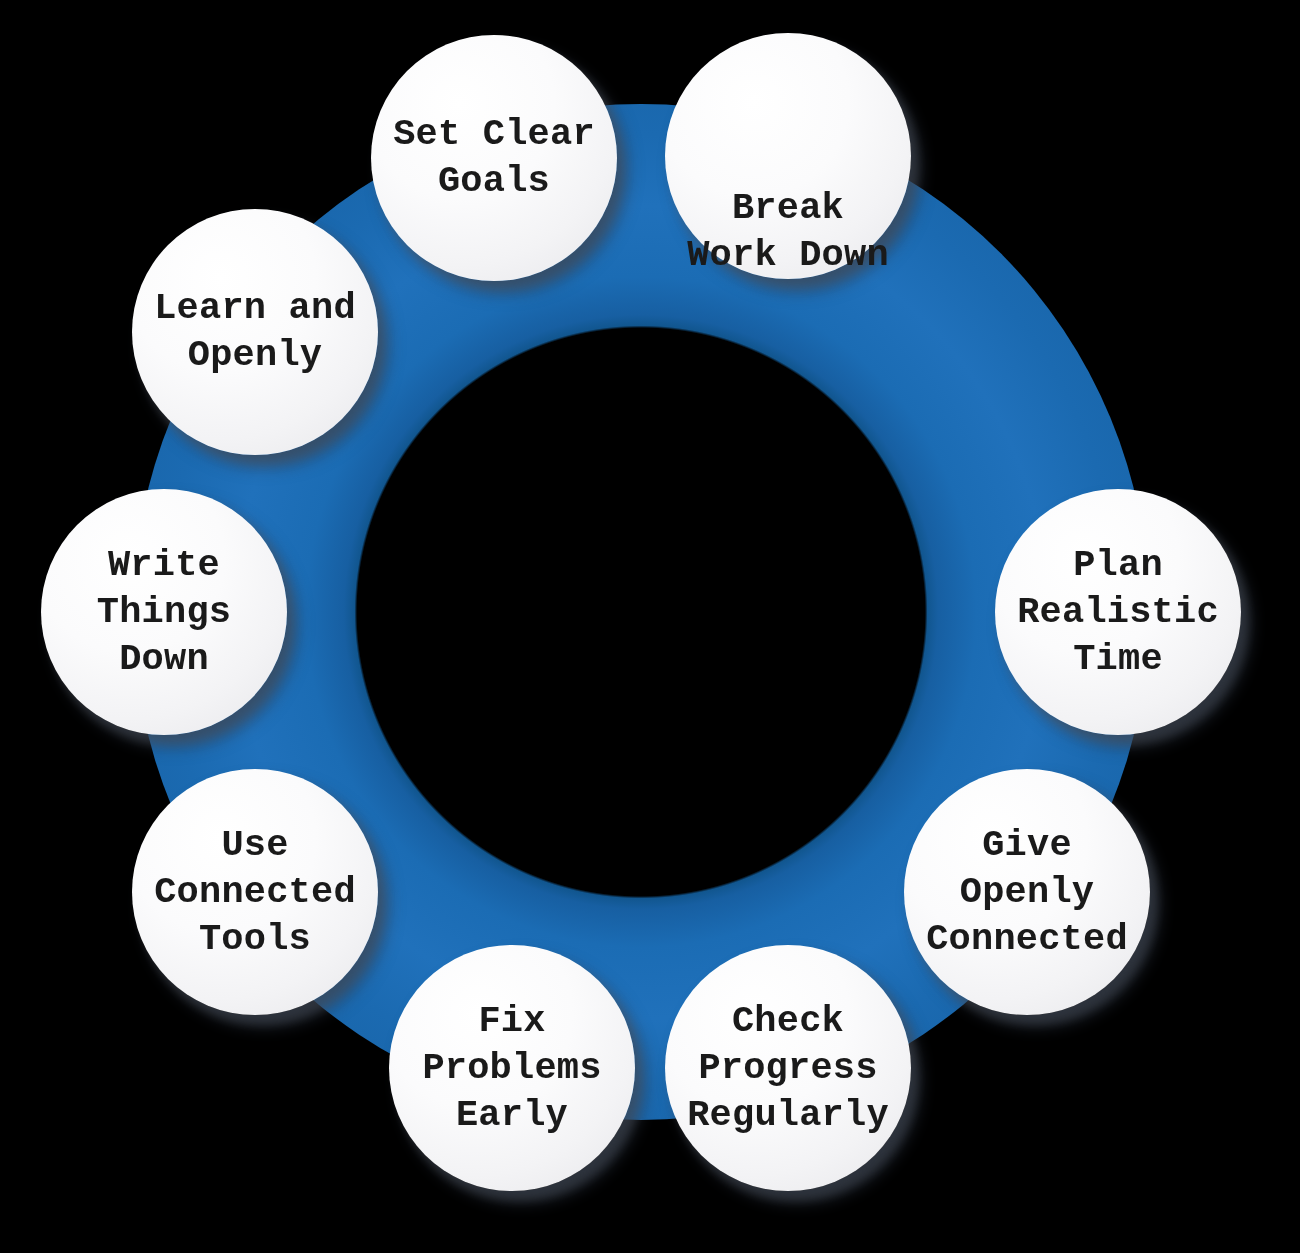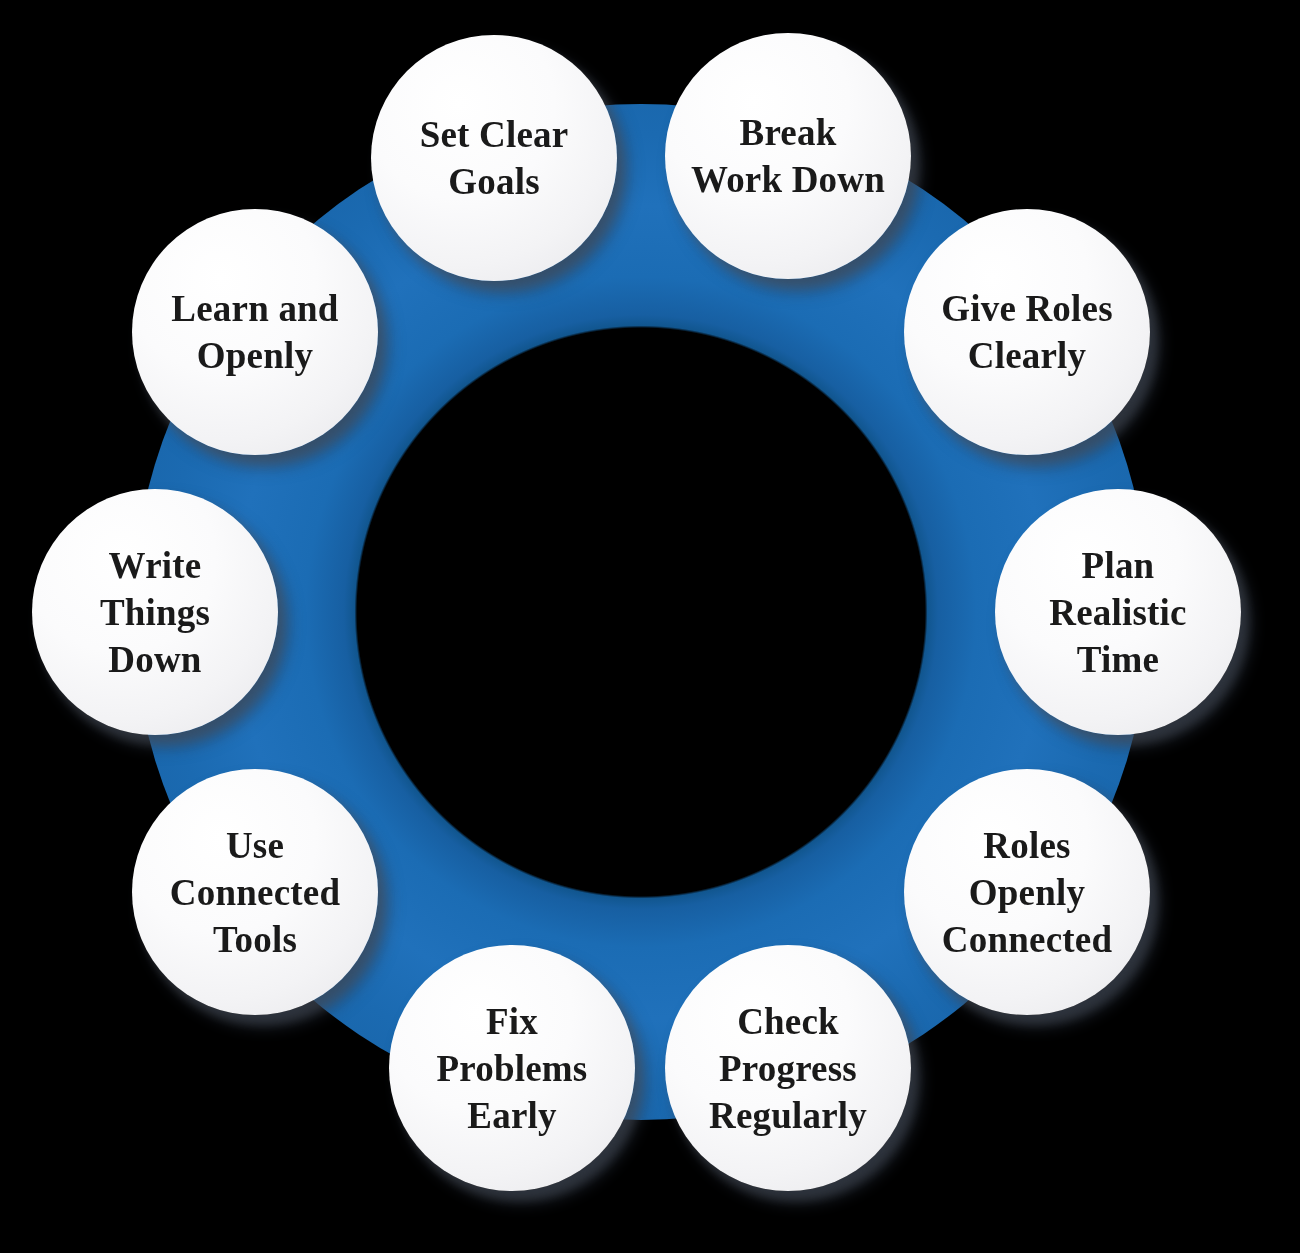--- a/index.html
+++ b/index.html
@@ -6,21 +6,21 @@
     margin: 0;
     padding: 0;
     background: #000000;
   }
   .canvas {
     position: relative;
     width: 1272px;
     height: 1253px;
     background: #000000;
     overflow: hidden;
-    font-family: Liberation Serif, serif;
+    font-family: Liberation Mono, monospace;
   }
   
   .ring {
     position: absolute;
     left: 133px;
     top: 104px;
     width: 1016px;
     height: 1016px;
     border-radius: 50%;
     background: radial-gradient(circle closest-side,
@@ -56,60 +56,56 @@
     white-space: pre-line;
     font-size: 37px;
     line-height: 47px;
     font-weight: 700;
     color: #1a1a1a;
     letter-spacing: 0.2px;
     padding: 0 6px;
   }
   
   .pos-1  { left: 371px; top: 35px;  }  
-  .pos-2  { left: 665px; top: 33px;  }  
+  .pos-2  { left: 665px; top: 33px; align-items: flex-end;  }  
   .pos-3  { left: 904px; top: 209px; }  
   .pos-4  { left: 995px; top: 489px; }  
   .pos-5  { left: 904px; top: 769px; }  
   .pos-6  { left: 665px; top: 945px; }  
   .pos-7  { left: 389px; top: 945px; }  
   .pos-8  { left: 132px; top: 769px; }  
-  .pos-9  { left: 32px;  top: 489px; }  
+  .pos-9  { left: 41px;  top: 489px; }  
   .pos-10 { left: 132px; top: 209px; }  
 </style>
 </head>
 <body>
 
 <div class="canvas">
 
   <div class="ring"></div>
 
   <div class="node pos-1">
     <span class="node-label">Set Clear
 Goals</span>
   </div>
 
   <div class="node pos-2">
     <span class="node-label">Break
 Work Down</span>
   </div>
 
-  <div class="node pos-3">
-    <span class="node-label">Give Roles
-Clearly</span>
-  </div>
 
   <div class="node pos-4">
     <span class="node-label">Plan
 Realistic
 Time</span>
   </div>
 
   <div class="node pos-5">
-    <span class="node-label">Roles
+    <span class="node-label">Give
 Openly
 Connected</span>
   </div>
 
   <div class="node pos-6">
     <span class="node-label">Check
 Progress
 Regularly</span>
   </div>
 

